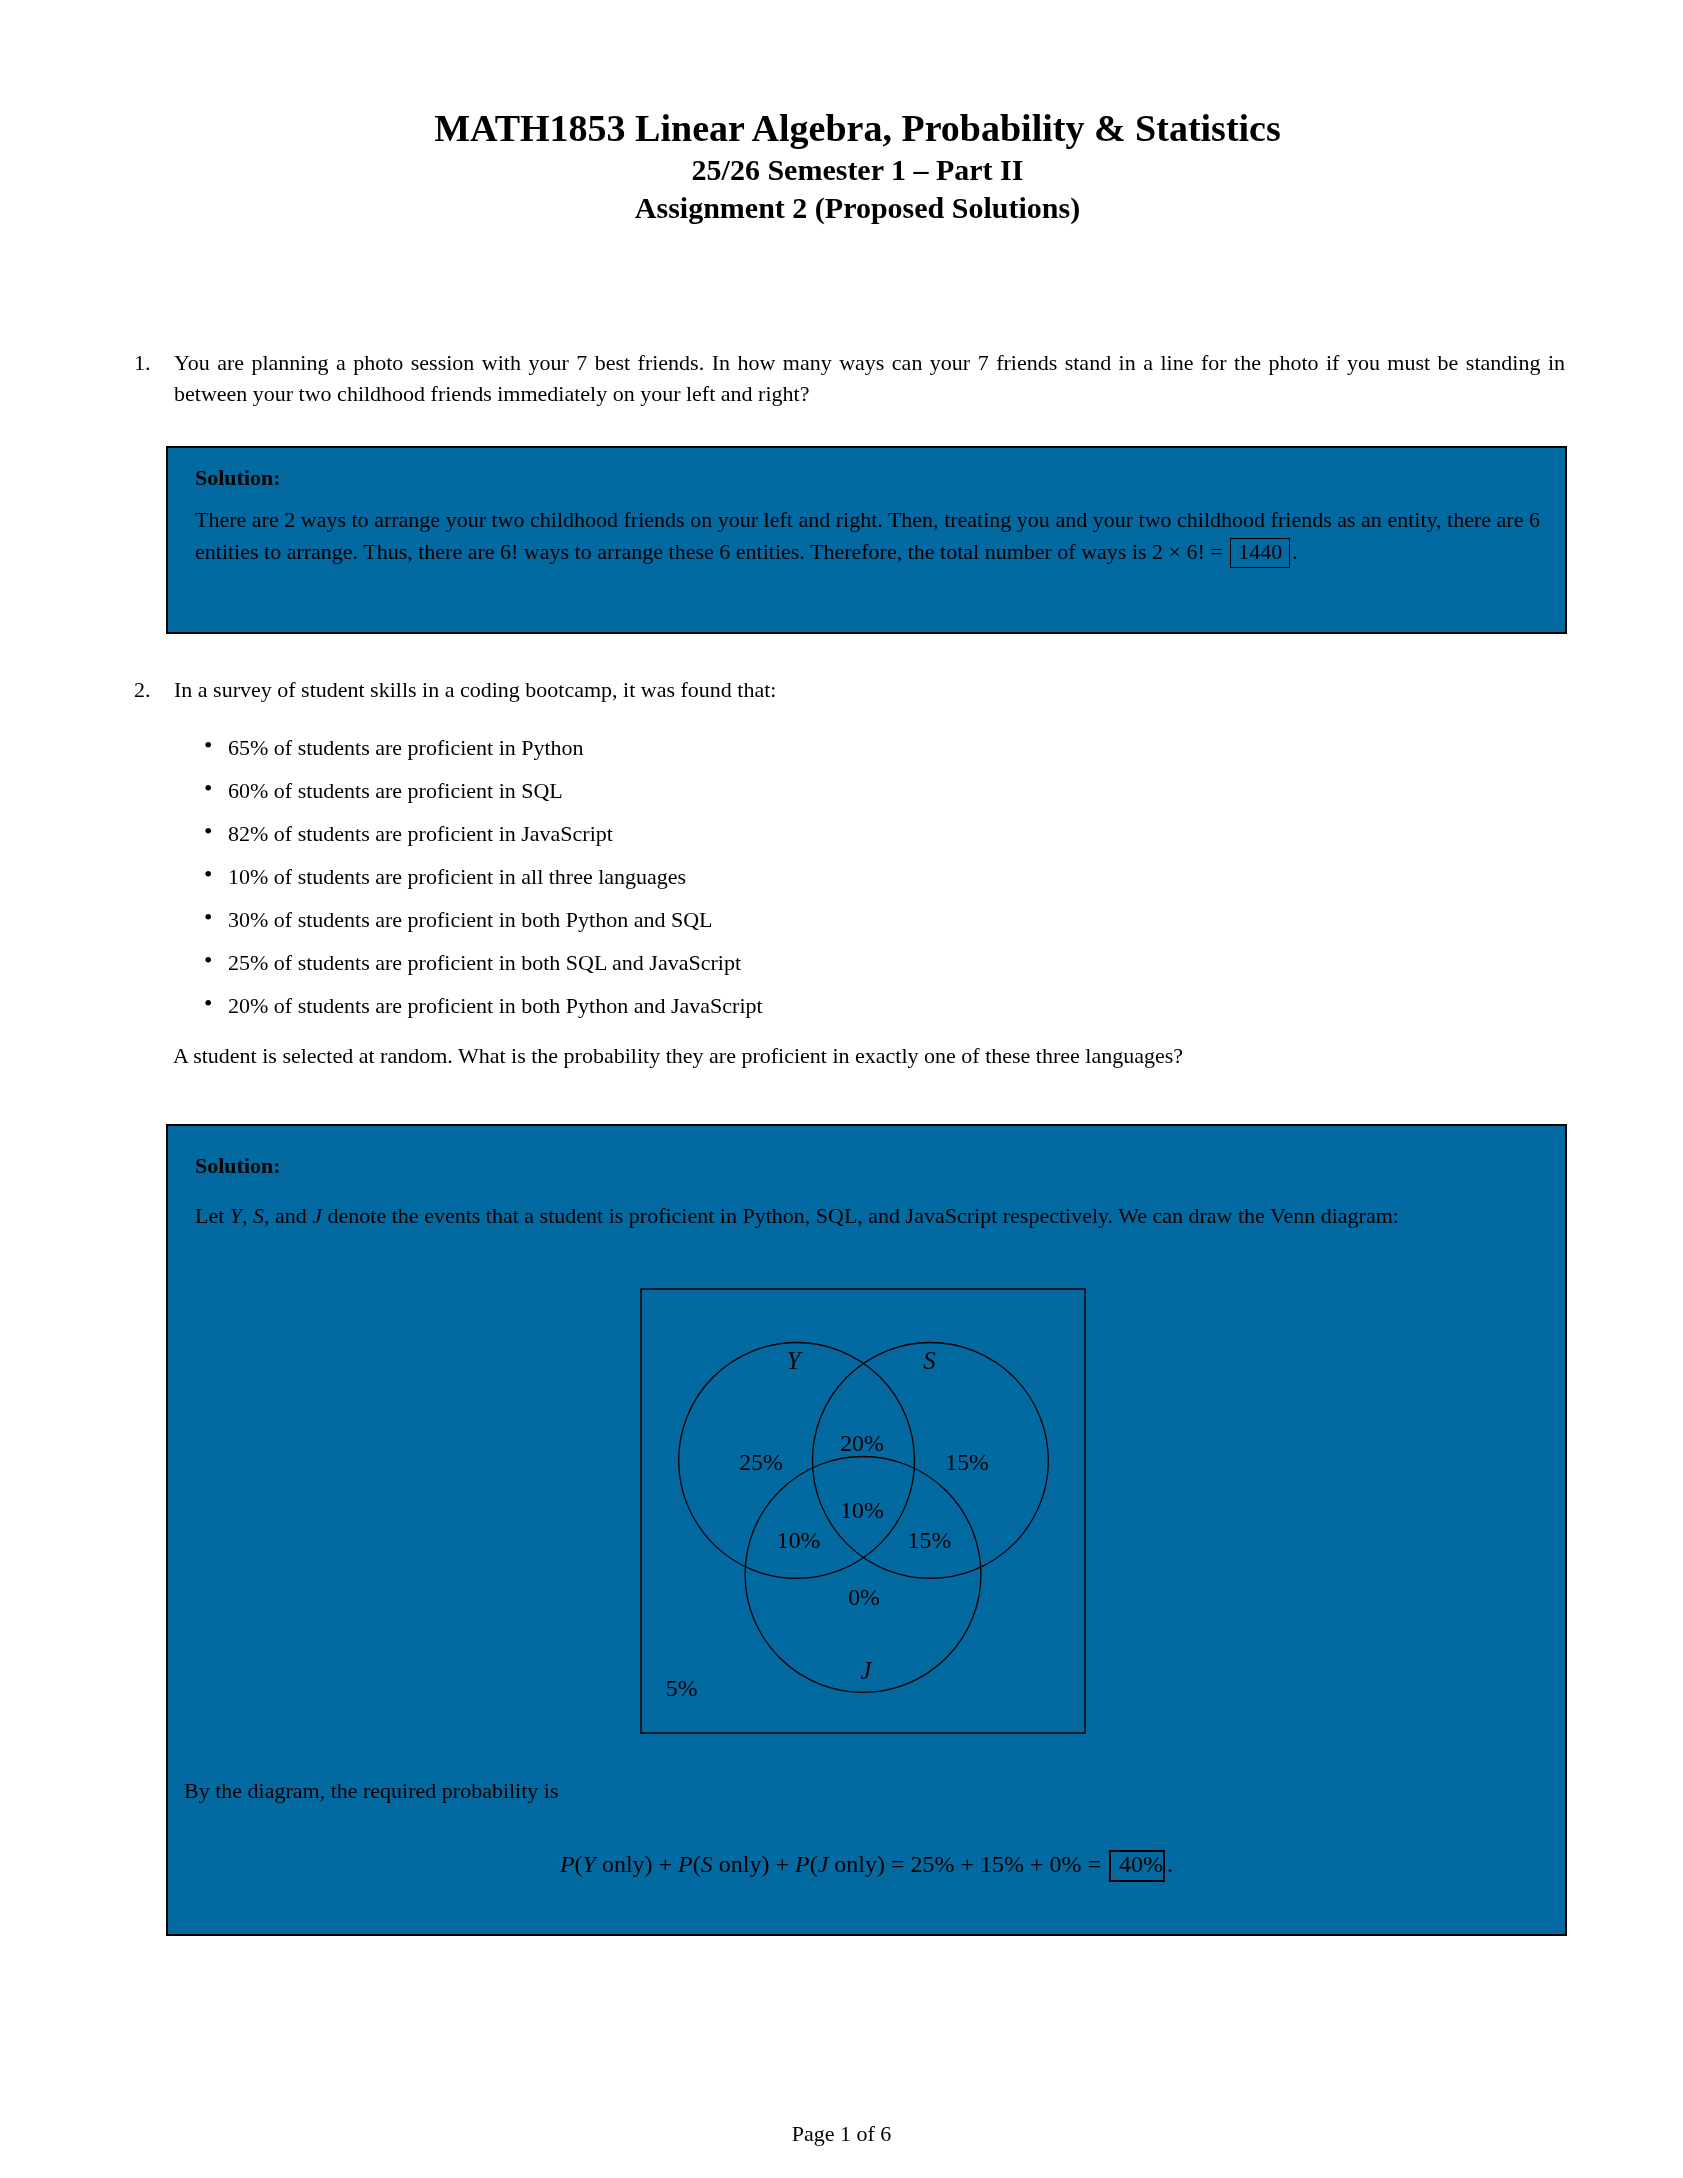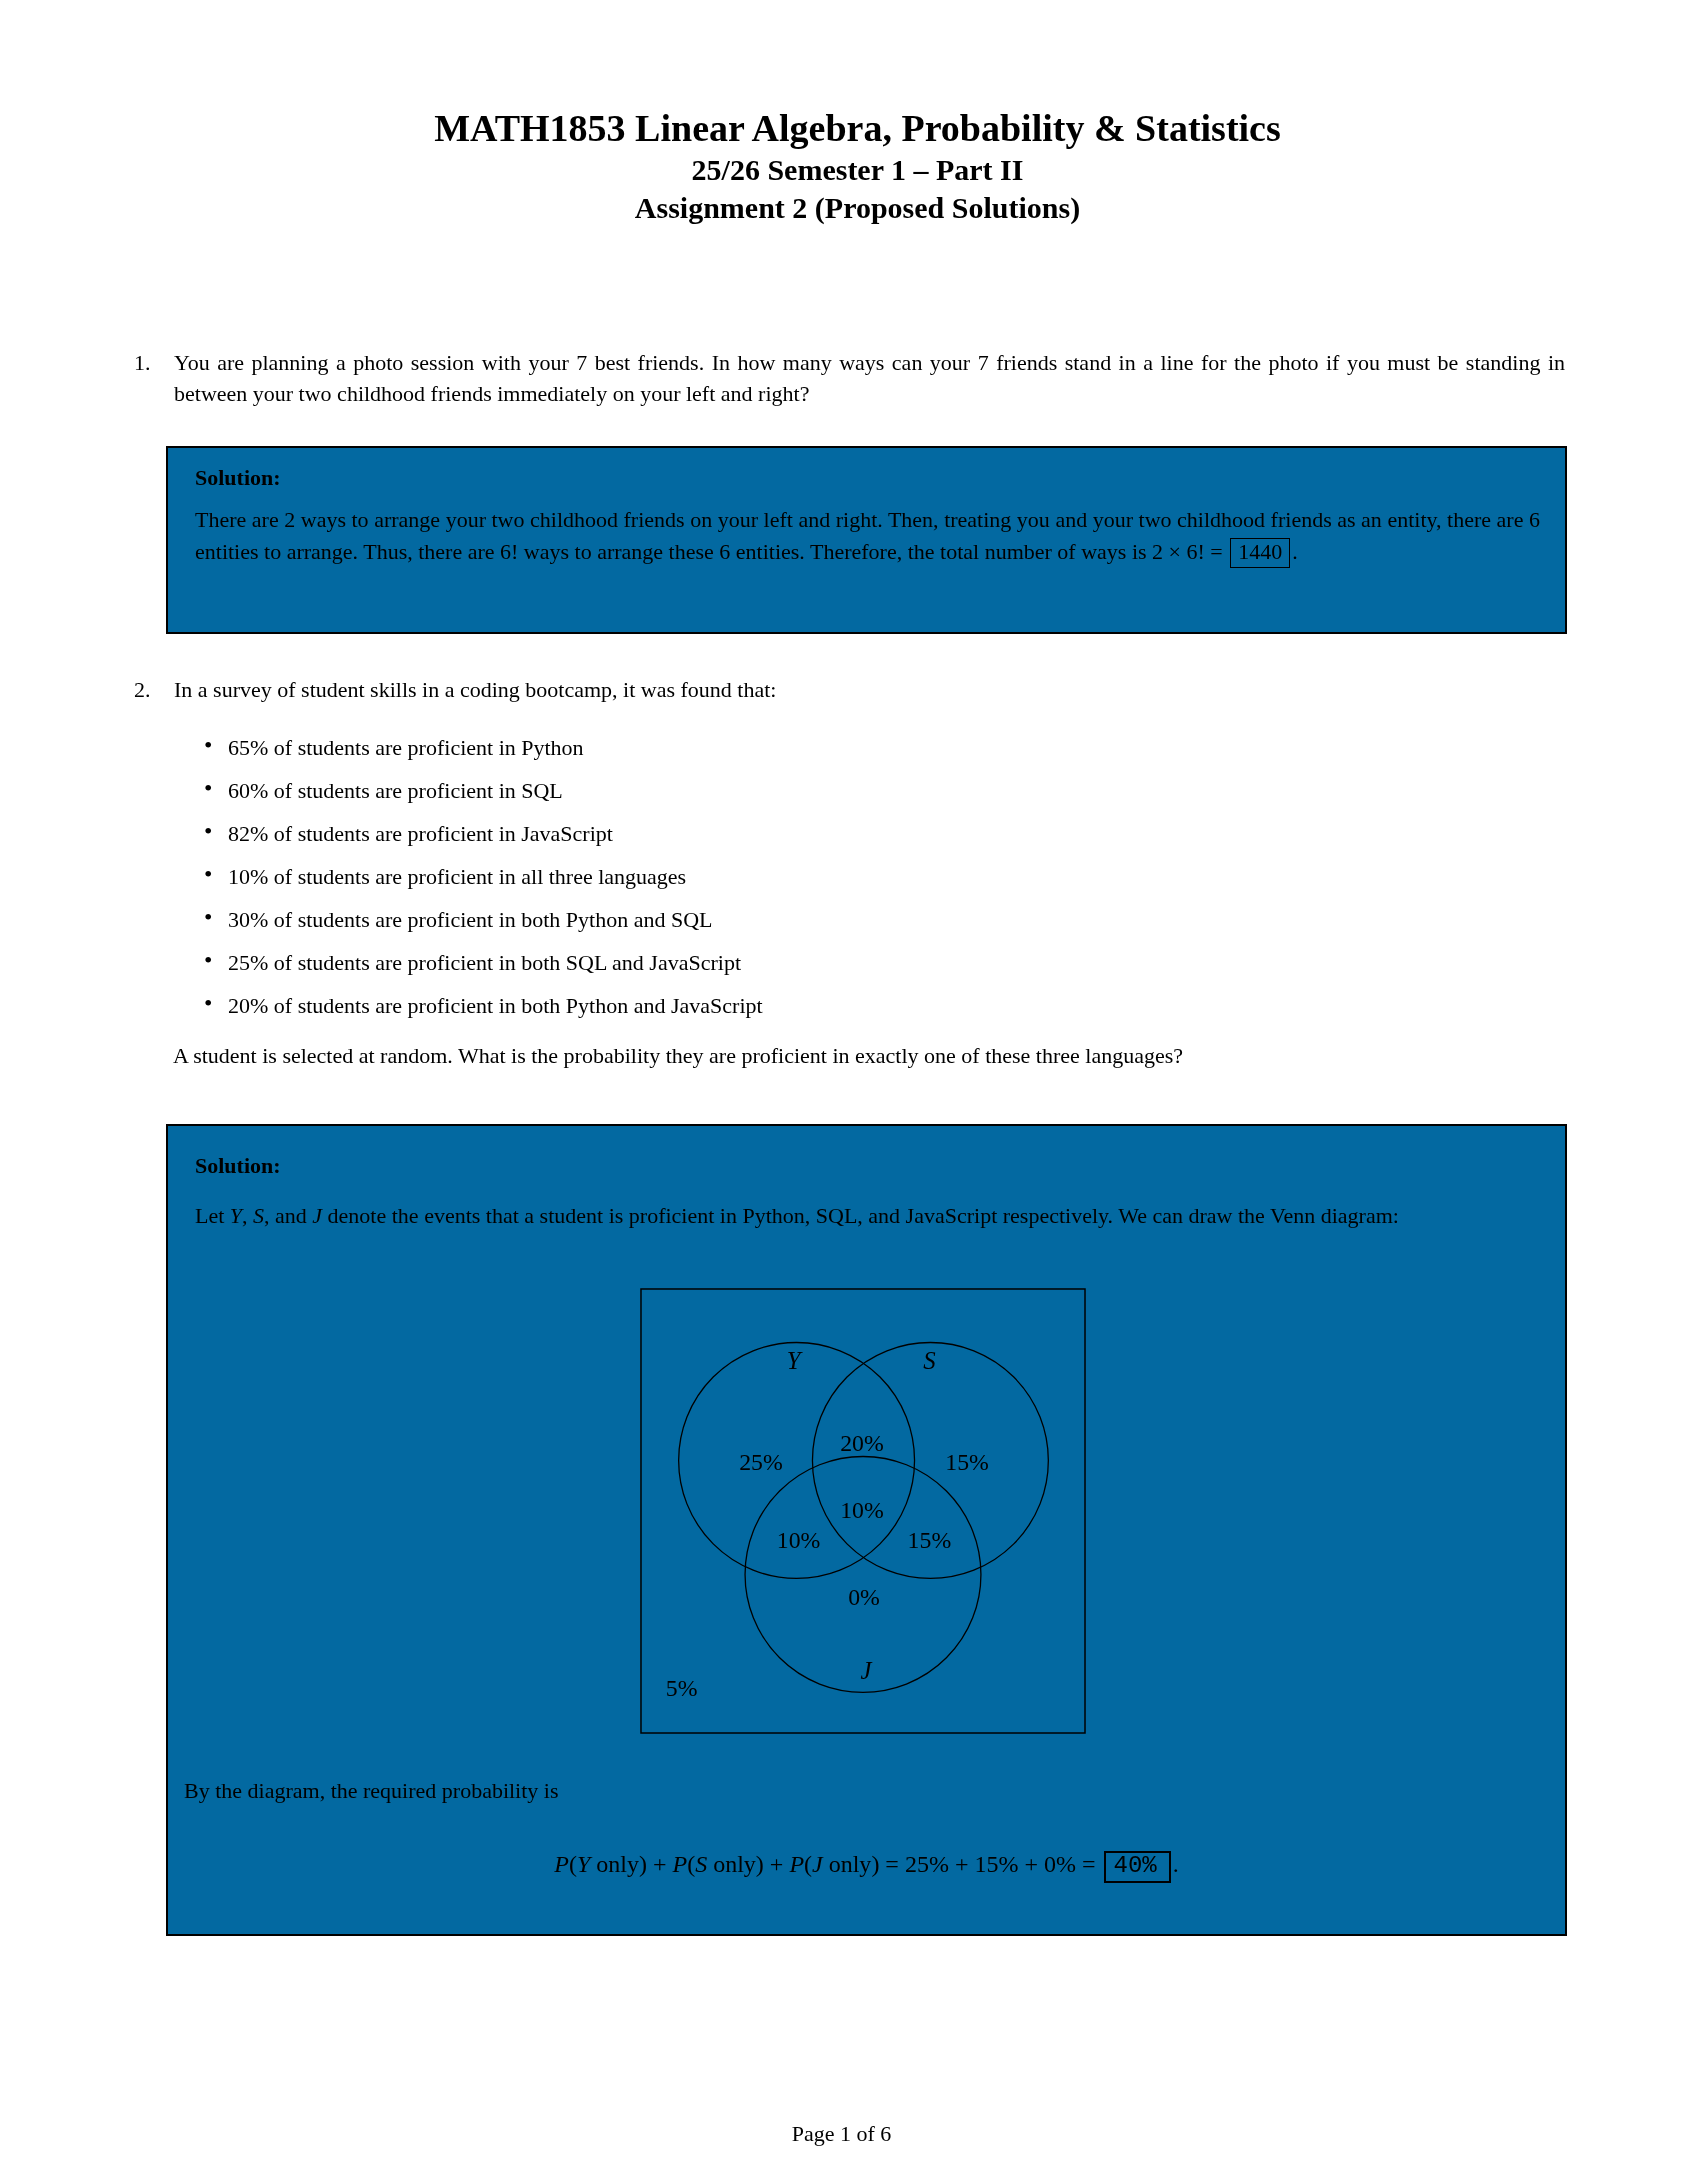--- a/index.html
+++ b/index.html
@@ -76,21 +76,21 @@
   svg text {
     font-family: "Liberation Serif", "DejaVu Serif", serif;
     font-size: 24px; fill: #000000; text-anchor: middle;
   }
   svg text.setlbl { font-style: italic; font-size: 25px; }
   .by-line { position: absolute; left: 16px; top: 649px; margin: 0; font-size: 22px; line-height: 31px; }
   .formula {
     position: absolute; left: 0; top: 721px; width: 100%;
     text-align: center; font-size: 24px; line-height: 34px;
   }
-  .formula .answer-box { border-width: 2px; padding: 0 12px 3px 8px; font-family: Liberation Mono, monospace; }
+  .formula .answer-box { border-width: 2px; padding: 0 0 3px 8px; }
   .it { font-style: italic; }
 
   .footer { position: absolute; left: 0; top: 2101px; width: 100%; text-align: center; font-size: 22px; margin-top: 20px; }
 </style>
 </head>
 <body>
 
 <div class="page">
 
   <header class="title-block">

